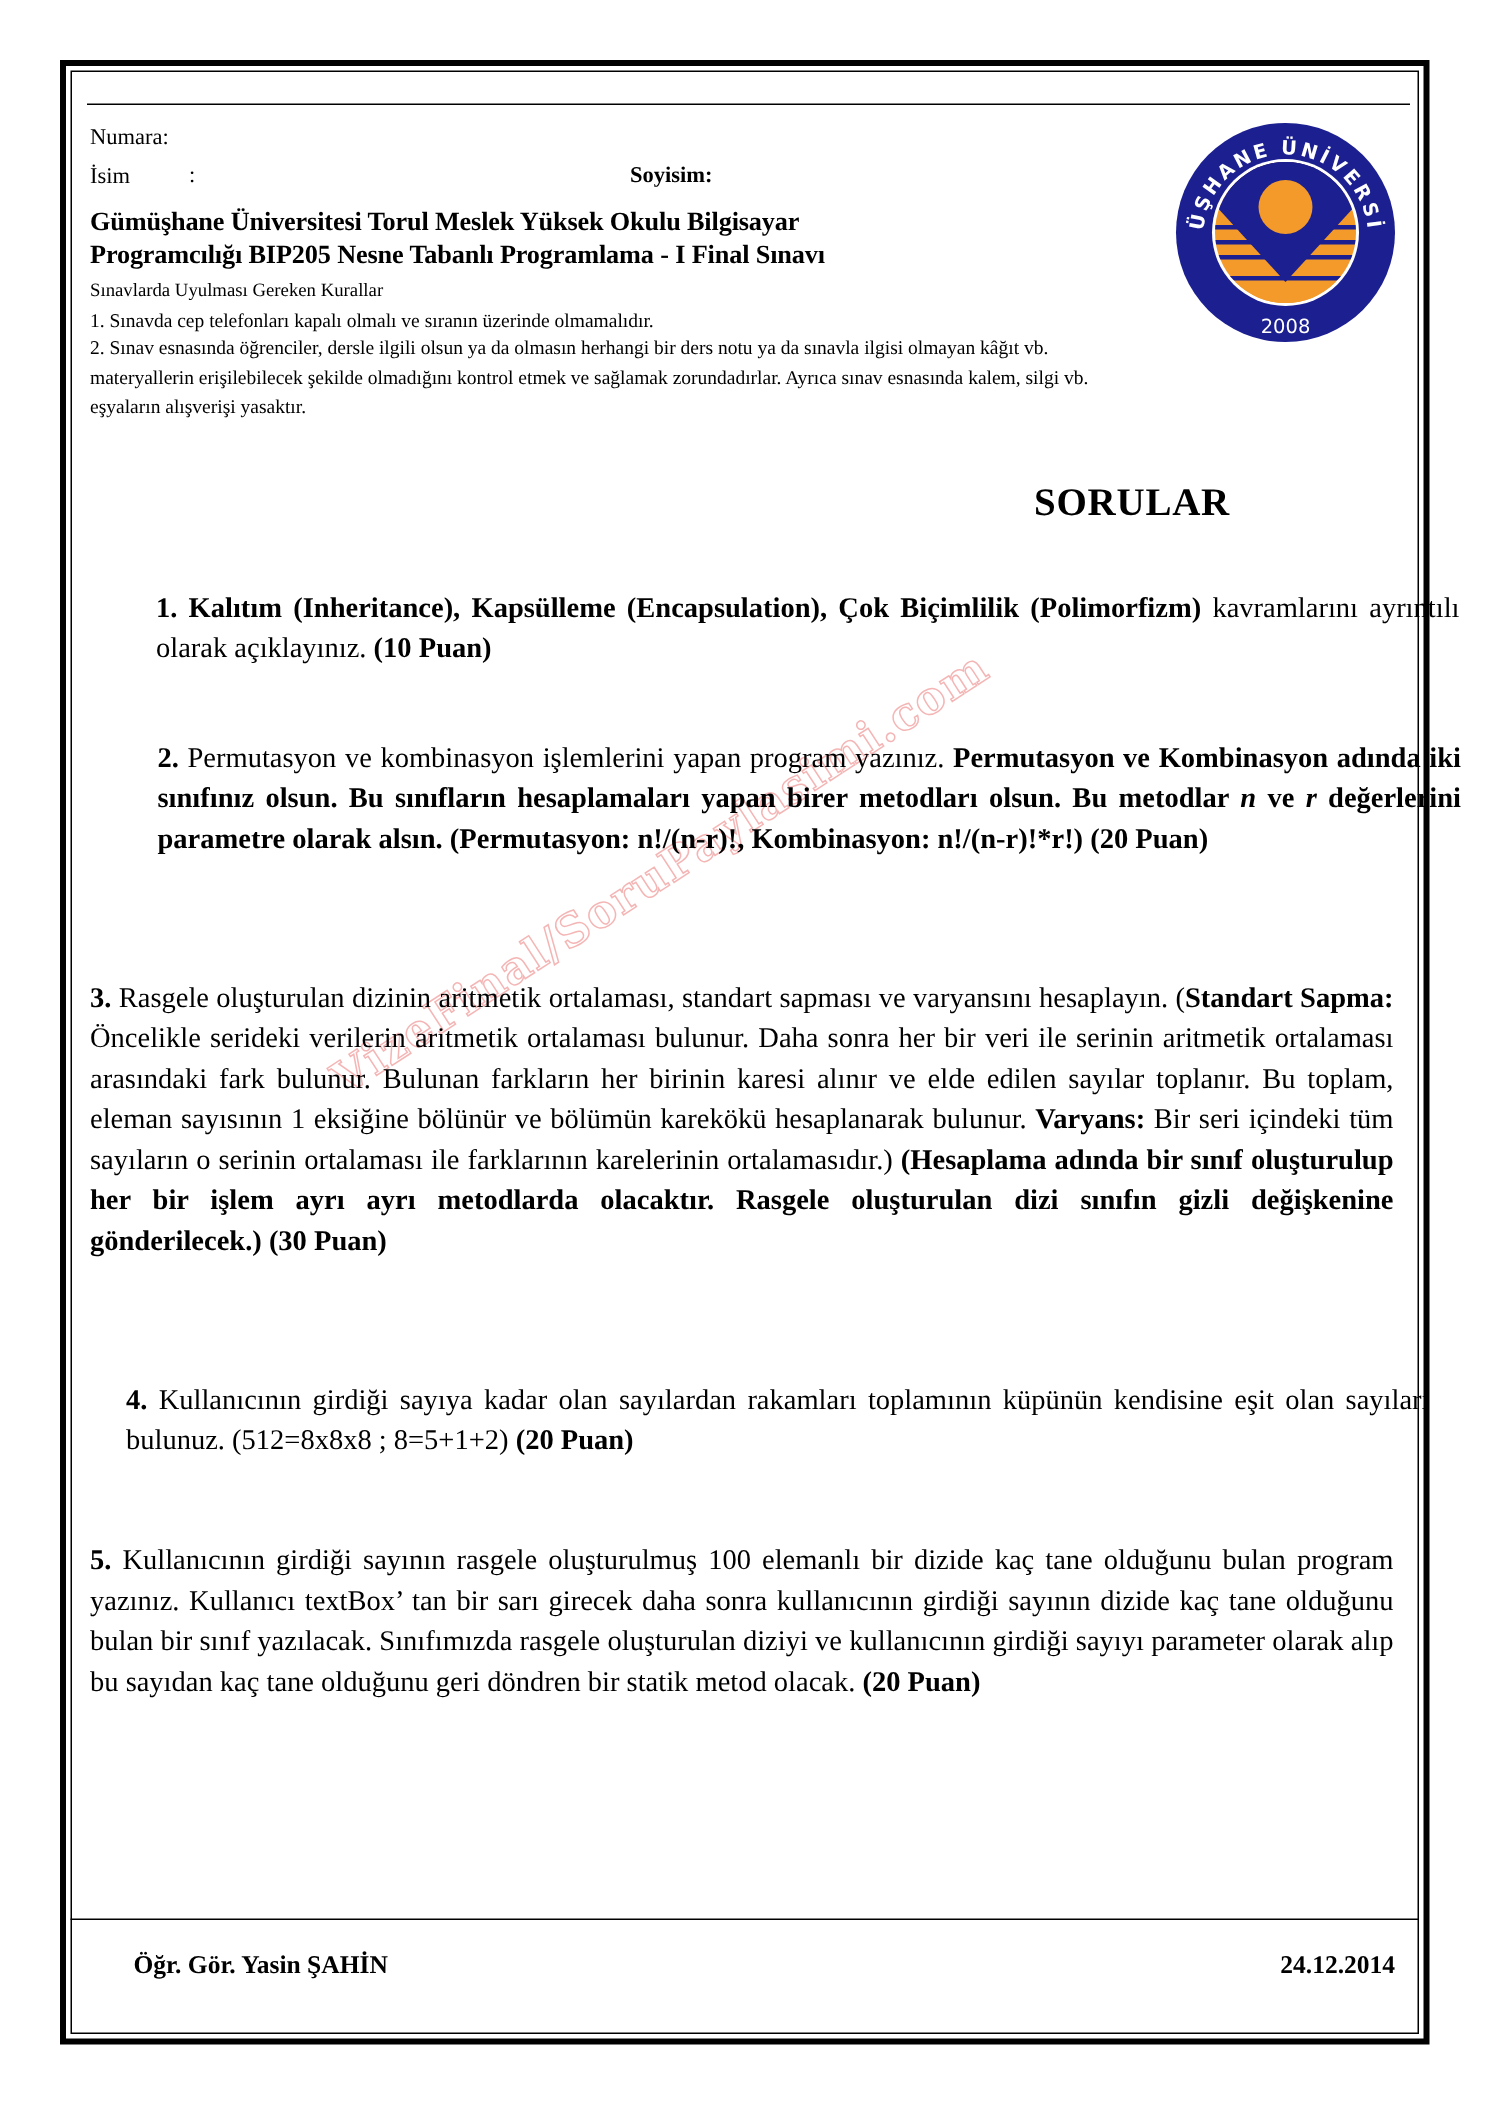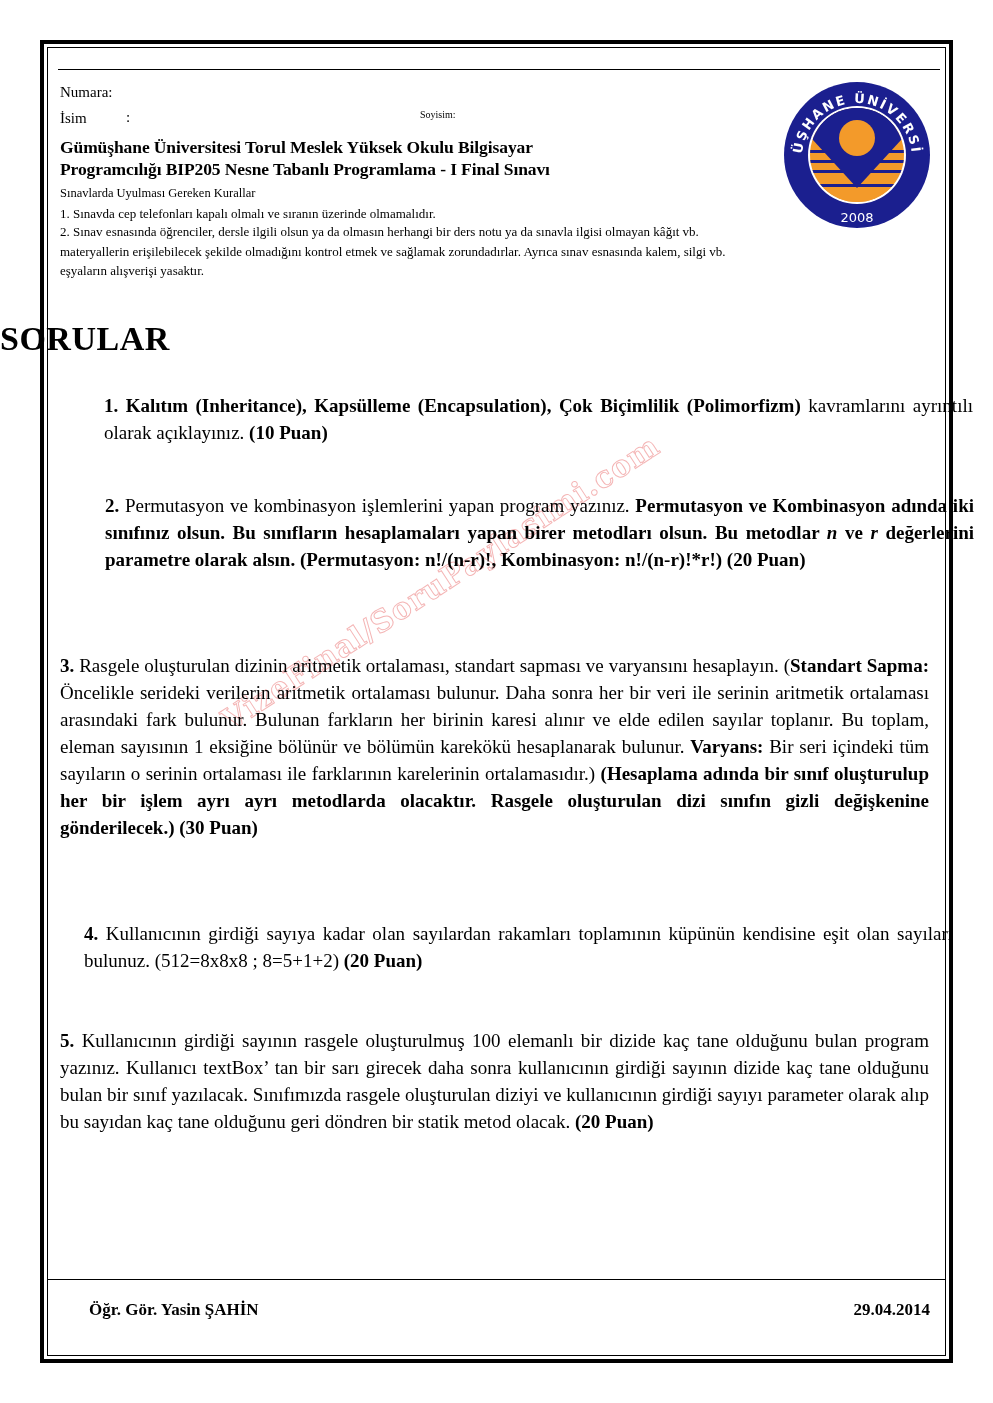--- a/index.html
+++ b/index.html
@@ -8,34 +8,34 @@
   .frame-outer { position: absolute; left: 40px; top: 40px; width: 913px; height: 1323px; box-sizing: border-box; border: 4px solid #000; }
   .frame-inner { position: absolute; left: 47px; top: 47px; width: 899px; height: 1309px; box-sizing: border-box; border: 1px solid #000; }
 
   .top-rule { position: absolute; left: 58px; top: 69px; width: 882px; height: 0; border-top: 1.5px solid #000; }
   .footer-rule { position: absolute; left: 47px; top: 1279px; width: 899px; height: 0; border-top: 1px solid #000; }
 
   .hdr { position: absolute; left: 60px; font-size: 15px; line-height: 18px; }
   #numara { top: 83px; }
   #isim { top: 109px; }
   #isim-colon { position: absolute; left: 126px; top: 109px; font-size: 15px; }
-  #soyisim { position: absolute; left: 420px; top: 109px; font-size: 10px; }
+  #soyisim { position: absolute; left: 420px; top: 109px; font-size: 15px; font-weight: bold; }
 
   .title { position: absolute; left: 60px; font-weight: bold; font-size: 17.5px; line-height: 22px; letter-spacing: -0.1px; }
   #title1 { top: 136px; }
   #title2 { top: 158px; }
 
   .rules-head { position: absolute; left: 60px; top: 186px; font-weight: normal; font-size: 12.5px; }
   .rule-line { position: absolute; left: 60px; font-size: 13px; line-height: 19.5px; width: 700px; }
   #rule1 { top: 204px; }
   #rule2 { top: 222px; width: 690px; }
 
   .logo { position: absolute; left: 782px; top: 80px; width: 150px; height: 150px; }
 
-  .sorular { position: absolute; left: 0; width: 820px; text-align: left; top: 320px; font-weight: bold; font-size: 34px; letter-spacing: 0.5px; }
+  .sorular { position: absolute; left: 0; width: 820px; text-align: right; top: 320px; font-weight: bold; font-size: 26px; letter-spacing: 0.5px; }
 
   .q { position: absolute; left: 60px; width: 869px; font-size: 19px; line-height: 27px; text-align: justify; }
   #q1 { top: 392px; margin-left: 44px; }
   #q2 { top: 492px; margin-left: 45px; }
   #q3 { top: 652px; }
   #q4 { top: 920px; margin-left: 24px; }
   #q5 { top: 1027px; }
   .q b { font-weight: bold; }
 
   .footer-left { position: absolute; left: 60px; top: 1300px; font-weight: bold; font-size: 17px; margin-left: 29px; }
@@ -95,13 +95,13 @@
 <div class="watermark">VizeFinal/SoruPaylasimi.com</div>
 
 <div class="q" id="q1"><b>1.</b><span style="font-weight: bold;"> Kalıtım (Inheritance), Kapsülleme (Encapsulation), Çok Biçimlilik (Polimorfizm)</span><span> kavramlarını ayrıntılı olarak açıklayınız. </span><span style="font-weight: bold;">(10 Puan)</span></div>
 <div class="q" id="q2"><b>2.</b><span> Permutasyon ve kombinasyon işlemlerini yapan program yazınız. </span><span style="font-weight: bold;">Permutasyon ve Kombinasyon adında iki sınıfınız olsun. Bu sınıfların hesaplamaları yapan birer metodları olsun. Bu metodlar </span><span style="font-weight: bold; font-style: italic;">n</span><span style="font-weight: bold;"> ve </span><span style="font-weight: bold; font-style: italic;">r</span><span style="font-weight: bold;"> değerlerini parametre olarak alsın. (Permutasyon: n!/(n-r)!, Kombinasyon: n!/(n-r)!*r!) (20 Puan)</span></div>
 <div class="q" id="q3"><b>3.</b><span> Rasgele oluşturulan dizinin aritmetik ortalaması, standart sapması ve varyansını hesaplayın. (</span><span style="font-weight: bold;">Standart Sapma:</span><span> Öncelikle serideki verilerin aritmetik ortalaması bulunur. Daha sonra her bir veri ile serinin aritmetik ortalaması arasındaki fark bulunur. Bulunan farkların her birinin karesi alınır ve elde edilen sayılar toplanır. Bu toplam, eleman sayısının 1 eksiğine bölünür ve bölümün karekökü hesaplanarak bulunur. </span><span style="font-weight: bold;">Varyans:</span><span> Bir seri içindeki tüm sayıların o serinin ortalaması ile farklarının karelerinin ortalamasıdır.) </span><span style="font-weight: bold;">(Hesaplama adında bir sınıf oluşturulup her bir işlem ayrı ayrı metodlarda olacaktır. Rasgele oluşturulan dizi sınıfın gizli değişkenine gönderilecek.) (30 Puan)</span></div>
 <div class="q" id="q4"><b>4.</b><span> Kullanıcının girdiği sayıya kadar olan sayılardan rakamları toplamının küpünün kendisine eşit olan sayıları bulunuz. (512=8x8x8 ; 8=5+1+2) </span><span style="font-weight: bold;">(20 Puan)</span></div>
 <div class="q" id="q5"><b>5.</b><span> Kullanıcının girdiği sayının rasgele oluşturulmuş 100 elemanlı bir dizide kaç tane olduğunu bulan program yazınız. Kullanıcı textBox’ tan bir sarı girecek daha sonra kullanıcının girdiği sayının dizide kaç tane olduğunu bulan bir sınıf yazılacak. Sınıfımızda rasgele oluşturulan diziyi ve kullanıcının girdiği sayıyı parameter olarak alıp bu sayıdan kaç tane olduğunu geri döndren bir statik metod olacak. </span><span style="font-weight: bold;">(20 Puan)</span></div>
 
 <div class="footer-rule"></div>
 <div class="footer-left">Öğr. Gör. Yasin ŞAHİN</div>
-<div class="footer-right">29.04.2014</div>
+<div class="footer-right">24.12.2014</div>
 
 </body></html>

